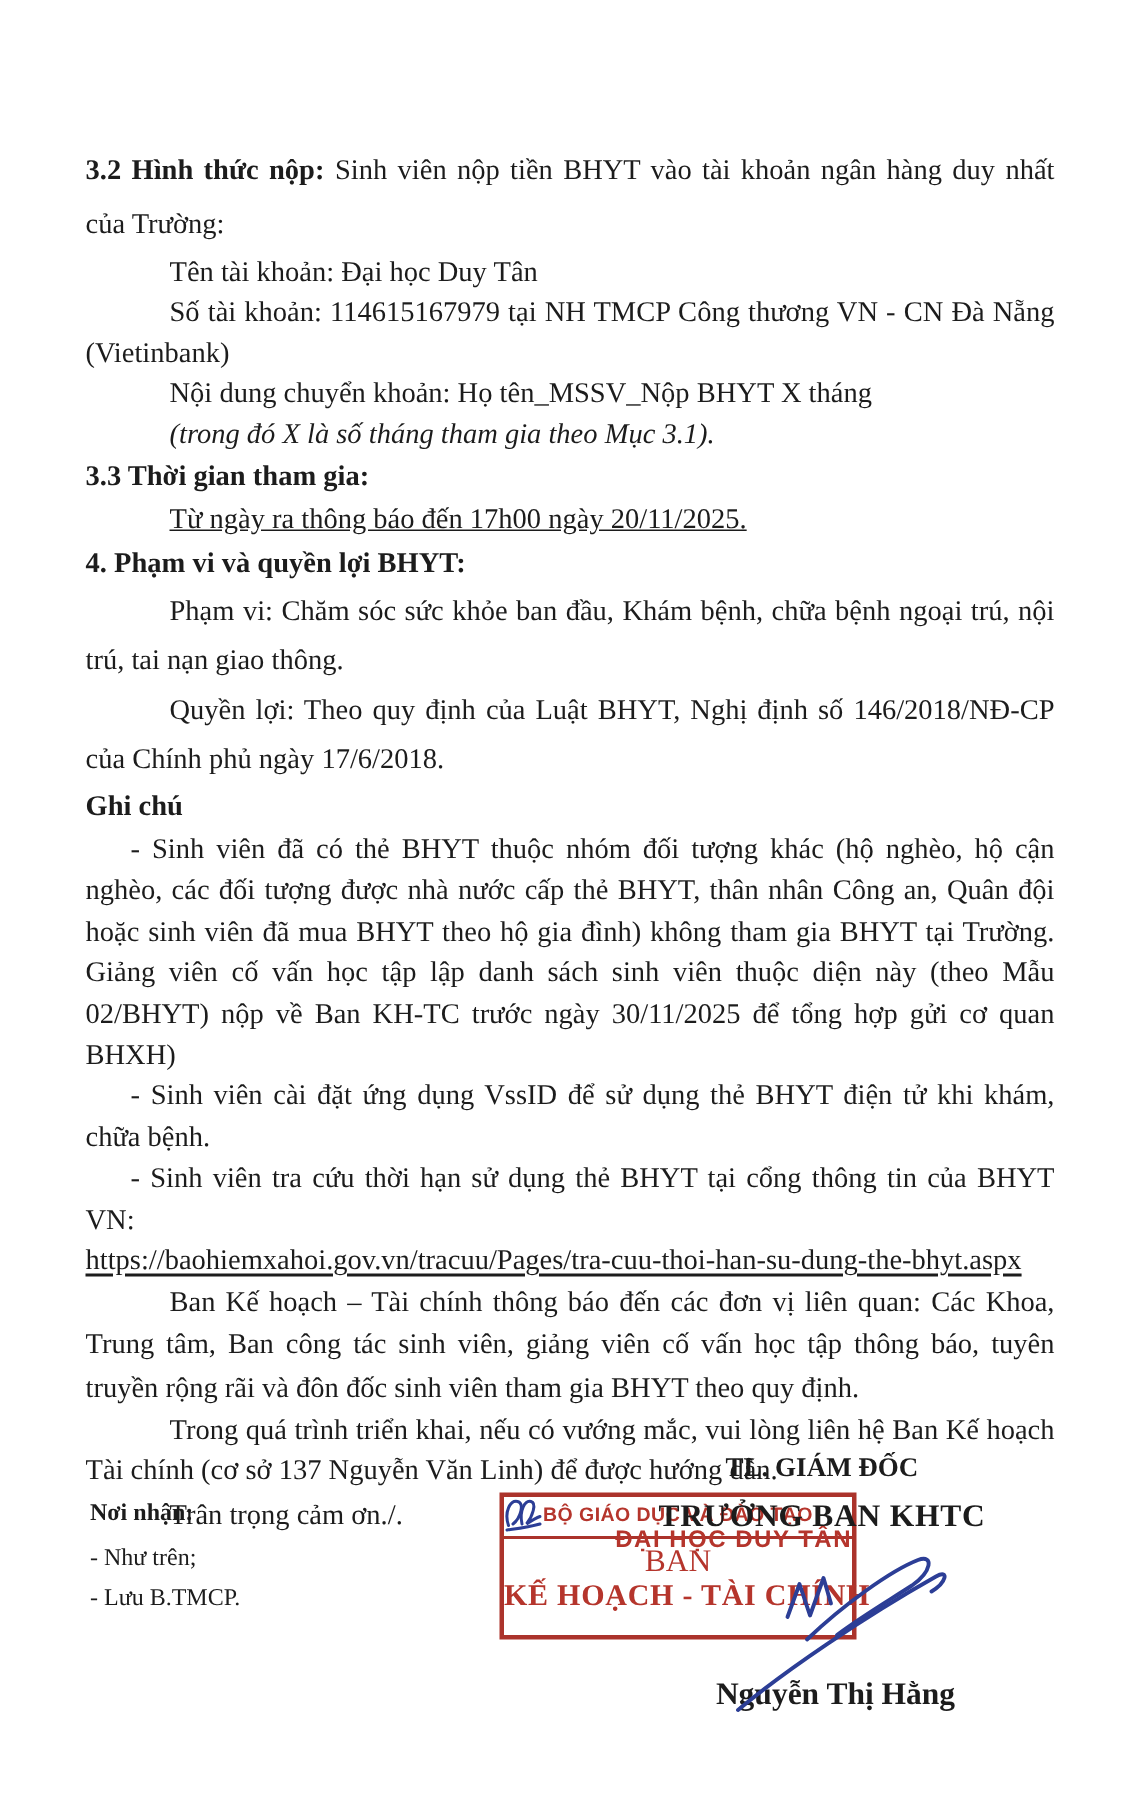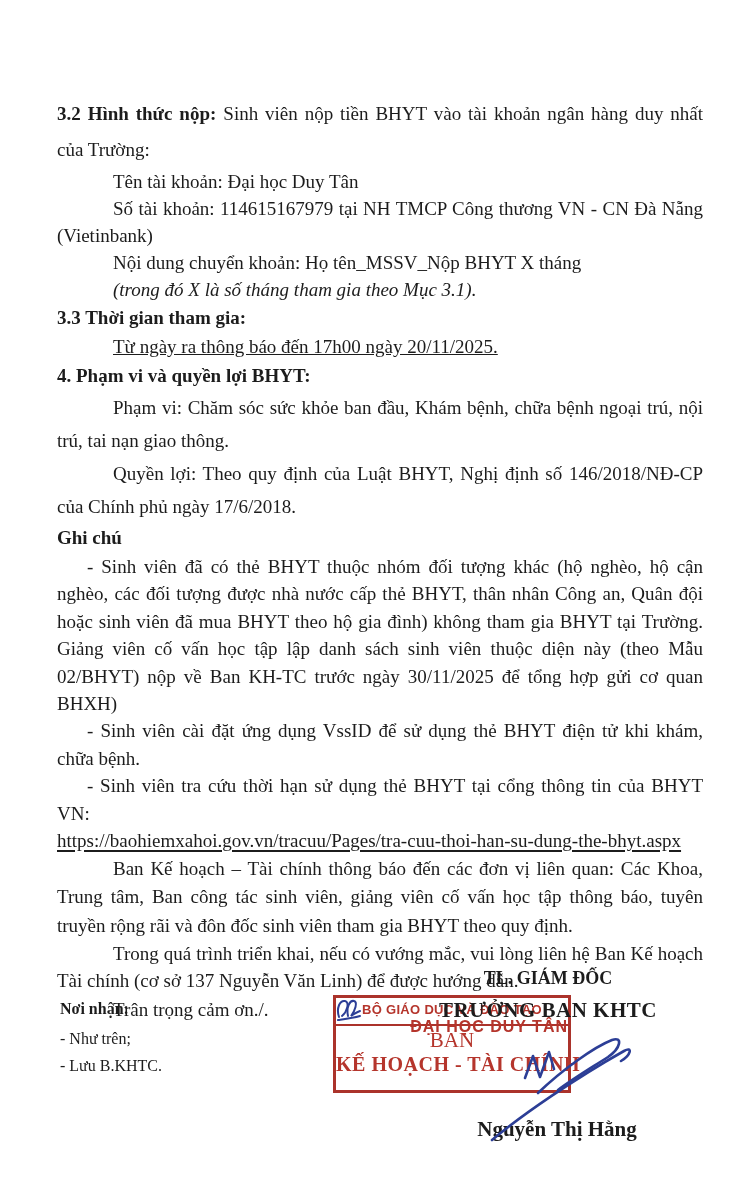--- a/index.html
+++ b/index.html
@@ -103,16 +103,16 @@
     <g fill="none" stroke="#2c3e96" stroke-width="2.6" stroke-linecap="round" stroke-linejoin="round">
       <path d="M 14 128 C 45 102, 98 66, 146 39 C 155 34, 153 43, 143 49"></path>
       <path d="M 60 81 C 84 58, 116 35, 134 28 C 145 24, 143 36, 130 45 C 113 56, 96 66, 80 78"></path>
       <path d="M 47 66 L 55 44 L 62 65 L 71 40 L 76 57"></path>
     </g>
   </svg>
 
   <div class="recipients">
     <div class="r-label">Nơi nhận:</div>
     <div class="r-item">- Như trên;</div>
-    <div class="r-item">- Lưu B.KHTC.</div>
+    <div class="r-item">- Lưu B.TMCP.</div>
   </div>
 
 </div>
 
 </body></html>

